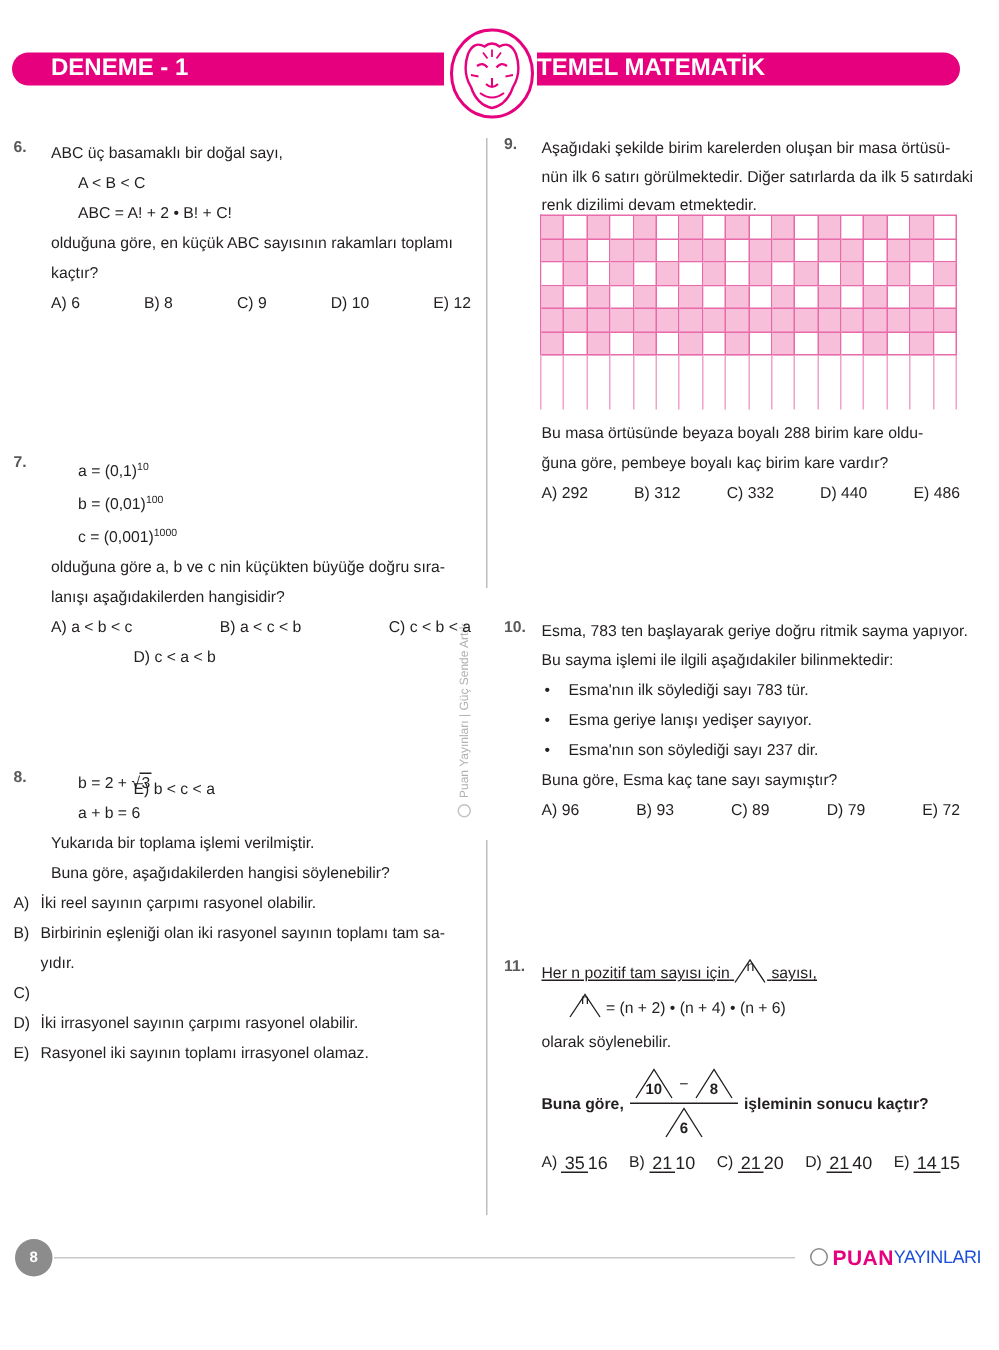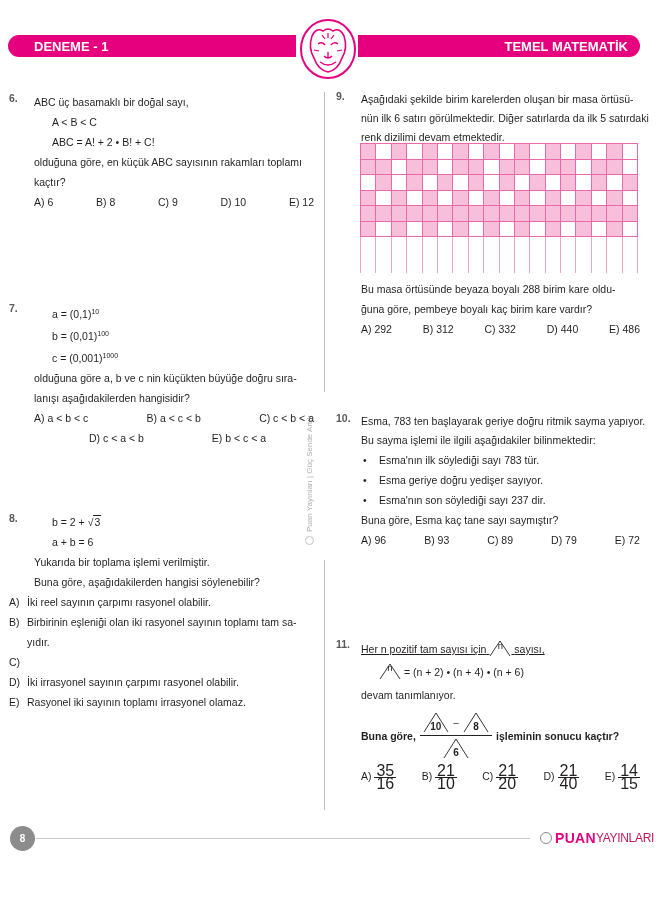--- a/index.html
+++ b/index.html
@@ -1,22 +1,22 @@
 <!DOCTYPE html>
 <html><head>
 <meta charset="utf-8">
 <style>
   * { box-sizing: border-box; margin: 0; padding: 0; }
   html, body { width: 666px; height: 900px; background: #ffffff; overflow: hidden; }
   body { position: relative; font-family: "Liberation Sans", sans-serif; color: #231f20; font-size: 10.5px; }
 
   
-  .hdr-bar { position: absolute; top: 35px; height: 22px; background: #e6007e; color: #fff; font-weight: bold; font-size: 13px; display: flex; align-items: center; }
+  .hdr-bar { position: absolute; top: 35px; height: 22px; background: #e6007e; color: #fff; font-weight: bold; font-size: 16px; display: flex; align-items: center; }
   .hdr-left { left: 8px; width: 288px; border-radius: 11px 0 0 11px; padding-left: 26px; }
-  .hdr-right { left: 358px; width: 282px; border-radius: 0 11px 11px 0; justify-content: flex-end; padding-right: 12px; }
+  .hdr-right { left: 358px; width: 282px; border-radius: 0 11px 11px 0; padding-right: 12px; }
   .logo-wrap { position: absolute; left: 297px; top: 18px; width: 62px; height: 62px; display: flex; align-items: center; justify-content: center; }
   .logo-wrap svg { display: block; }
 
   
   .col-divider { position: absolute; left: 324px; width: 1px; background: #bdbdbd; }
   .watermark { position: absolute; left: 305px; top: 545px; transform-origin: left top; transform: rotate(-90deg); font-size: 8px; color: #b0b0b0; white-space: nowrap; display: flex; align-items: center; gap: 4px; }
   .watermark .wm-ico { width: 9px; height: 9px; border: 1px solid #c2c2c2; border-radius: 50%; display: inline-block; }
 
   
   .q { position: absolute; }
@@ -43,34 +43,34 @@
   .grid-tail { display: grid; grid-template-columns: repeat(18, 1fr); border-left: 1px solid #f0a3c8; height: 36px; }
   .grid-tail div { border-right: 1px solid #f0a3c8; }
 
   
   .tri { display: inline-block; position: relative; width: 22px; height: 17px; vertical-align: -4px; }
   .tri svg { position: absolute; left: 0; top: 0; }
   .tri span { position: absolute; left: 0; right: 0; bottom: 0px; text-align: center; font-size: 9.5px; }
   .tri.big { width: 26px; height: 21px; }
   .tri.big span { font-weight: bold; font-size: 10px; bottom: 1px; }
 
-  .frac { display: inline-flex; flex-direction: column; align-items: center; vertical-align: middle; font-size: 16px; line-height: 12px; }
+  .frac { display: inline-flex; flex-direction: row; align-items: center; vertical-align: middle; font-size: 12px; line-height: 12px; }
   .frac .num { border-bottom: 1px solid #231f20; padding: 0 2px; }
 
   .bigfrac { display: inline-flex; flex-direction: column; align-items: center; vertical-align: middle; margin: 0 4px; }
   .bigfrac .top { display: flex; align-items: center; gap: 4px; padding: 0 3px 2px; border-bottom: 1px solid #231f20; }
   .bigfrac .bot { padding-top: 2px; }
 
   
   .page-num { position: absolute; left: 10px; top: 826px; width: 25px; height: 25px; border-radius: 50%; background: #8c8c8c; color: #fff; font-weight: bold; font-size: 10px; display: flex; align-items: center; justify-content: center; }
   .footer-line { position: absolute; left: 36px; top: 838px; width: 494px; height: 1px; background: #c8c8c8; }
   .brand { position: absolute; left: 540px; top: 830px; display: flex; align-items: center; font-size: 12px; }
   .brand .ico { width: 12px; height: 12px; border: 1.5px solid #8a8a8a; border-radius: 50%; margin-right: 3px; }
   .brand .puan { color: #e6007e; font-weight: bold; font-size: 14px; letter-spacing: 0.3px; }
-  .brand .yay { color: #be185d; font-size: 12px; letter-spacing: -0.3px; }
+  .brand .yay { color: #1d4ed8; font-size: 12px; letter-spacing: -0.3px; }
 </style>
 </head>
 <body>
 
 <div class="hdr-bar hdr-left">
   <span>DENEME - 1</span>
 </div>
 <div class="logo-wrap">
   <svg width="60" height="62" viewBox="0 0 60 62">
     <ellipse cx="30" cy="31" rx="27" ry="29" fill="#fff" stroke="#e6007e" stroke-width="2"></ellipse>
@@ -115,21 +115,21 @@
     <div class="line indent"><span>a = (0,1)</span><sup>10</sup></div>
     <div class="line indent"><span>b = (0,01)</span><sup>100</sup></div>
     <div class="line indent"><span>c = (0,001)</span><sup>1000</sup></div>
     <div class="line b">olduğuna göre a, b ve c nin küçükten büyüğe doğru sıra-</div>
     <div class="line b">lanışı aşağıdakilerden hangisidir?</div>
     <div class="opts">
       <span>A) a &lt; b &lt; c</span>
       <span>B) a &lt; c &lt; b</span>
       <span>C) c &lt; b &lt; a</span>
     </div>
-    <div class="opts" style="justify-content:flex-start;padding-left:55px;gap:68px;">
+    <div class="opts" style="justify-content:flex-start;padding-left:55px;gap:68px;flex-direction:column;">
       <span>D) c &lt; a &lt; b</span>
       <span>E) b &lt; c &lt; a</span>
     </div>
   </div>
 </div>
 
 <div class="q" style="left:9px;top:512px;width:305px;">
   <span class="qnum">8.</span>
   <div class="qbody">
     <div class="line indent"><span>b = 2 + </span><span class="sqrt">√<span class="rad">3</span></span></div>
@@ -324,21 +324,21 @@
   <span class="qnum">10.</span>
   <div class="qbody">
     <div class="line" style="line-height:19px;">Esma, 783 ten başlayarak geriye doğru ritmik sayma yapıyor.</div>
     <div class="line" style="line-height:19px;">Bu sayma işlemi ile ilgili aşağıdakiler bilinmektedir:</div>
     <div class="bullet">
         <span class="dot">•</span>
         <span>Esma'nın ilk söylediği sayı 783 tür.</span>
       </div>
     <div class="bullet">
         <span class="dot">•</span>
-        <span>Esma geriye doğru yedişer sayıyor.</span>
+        <span>Esma geriye lanışı yedişer sayıyor.</span>
       </div>
     <div class="bullet">
         <span class="dot">•</span>
         <span>Esma'nın son söylediği sayı 237 dir.</span>
       </div>
     <div class="line b">Buna göre, Esma kaç tane sayı saymıştır?</div>
     <div class="opts">
       <span>A) 96</span>
       <span>B) 93</span>
       <span>C) 89</span>
@@ -363,21 +363,21 @@
     </div>
     <div class="line" style="padding-left:18px;line-height:24px;">
       <span class="tri">
         <svg width="22" height="17" viewBox="0 0 22 17">
             <path d="M1 16 L11 1 L21 16" fill="none" stroke="#231f20" stroke-width="0.9"></path>
           </svg>
         <span>n</span>
       </span>
       <span>= (n + 2) • (n + 4) • (n + 6)</span>
     </div>
-    <div class="line" style="line-height:22px;">devam tanımlanıyor.</div>
+    <div class="line" style="line-height:22px;">olarak söylenebilir.</div>
     <div style="display:flex;align-items:center;margin-top:6px;font-weight:bold;">
       <span>Buna göre,</span>
       <span class="bigfrac">
         <span class="top">
           <span class="tri big">
             <svg width="26" height="21" viewBox="0 0 26 21">
                 <path d="M1 20 L13 1 L25 20" fill="none" stroke="#231f20" stroke-width="0.9"></path>
               </svg>
             <span>10</span>
           </span>

